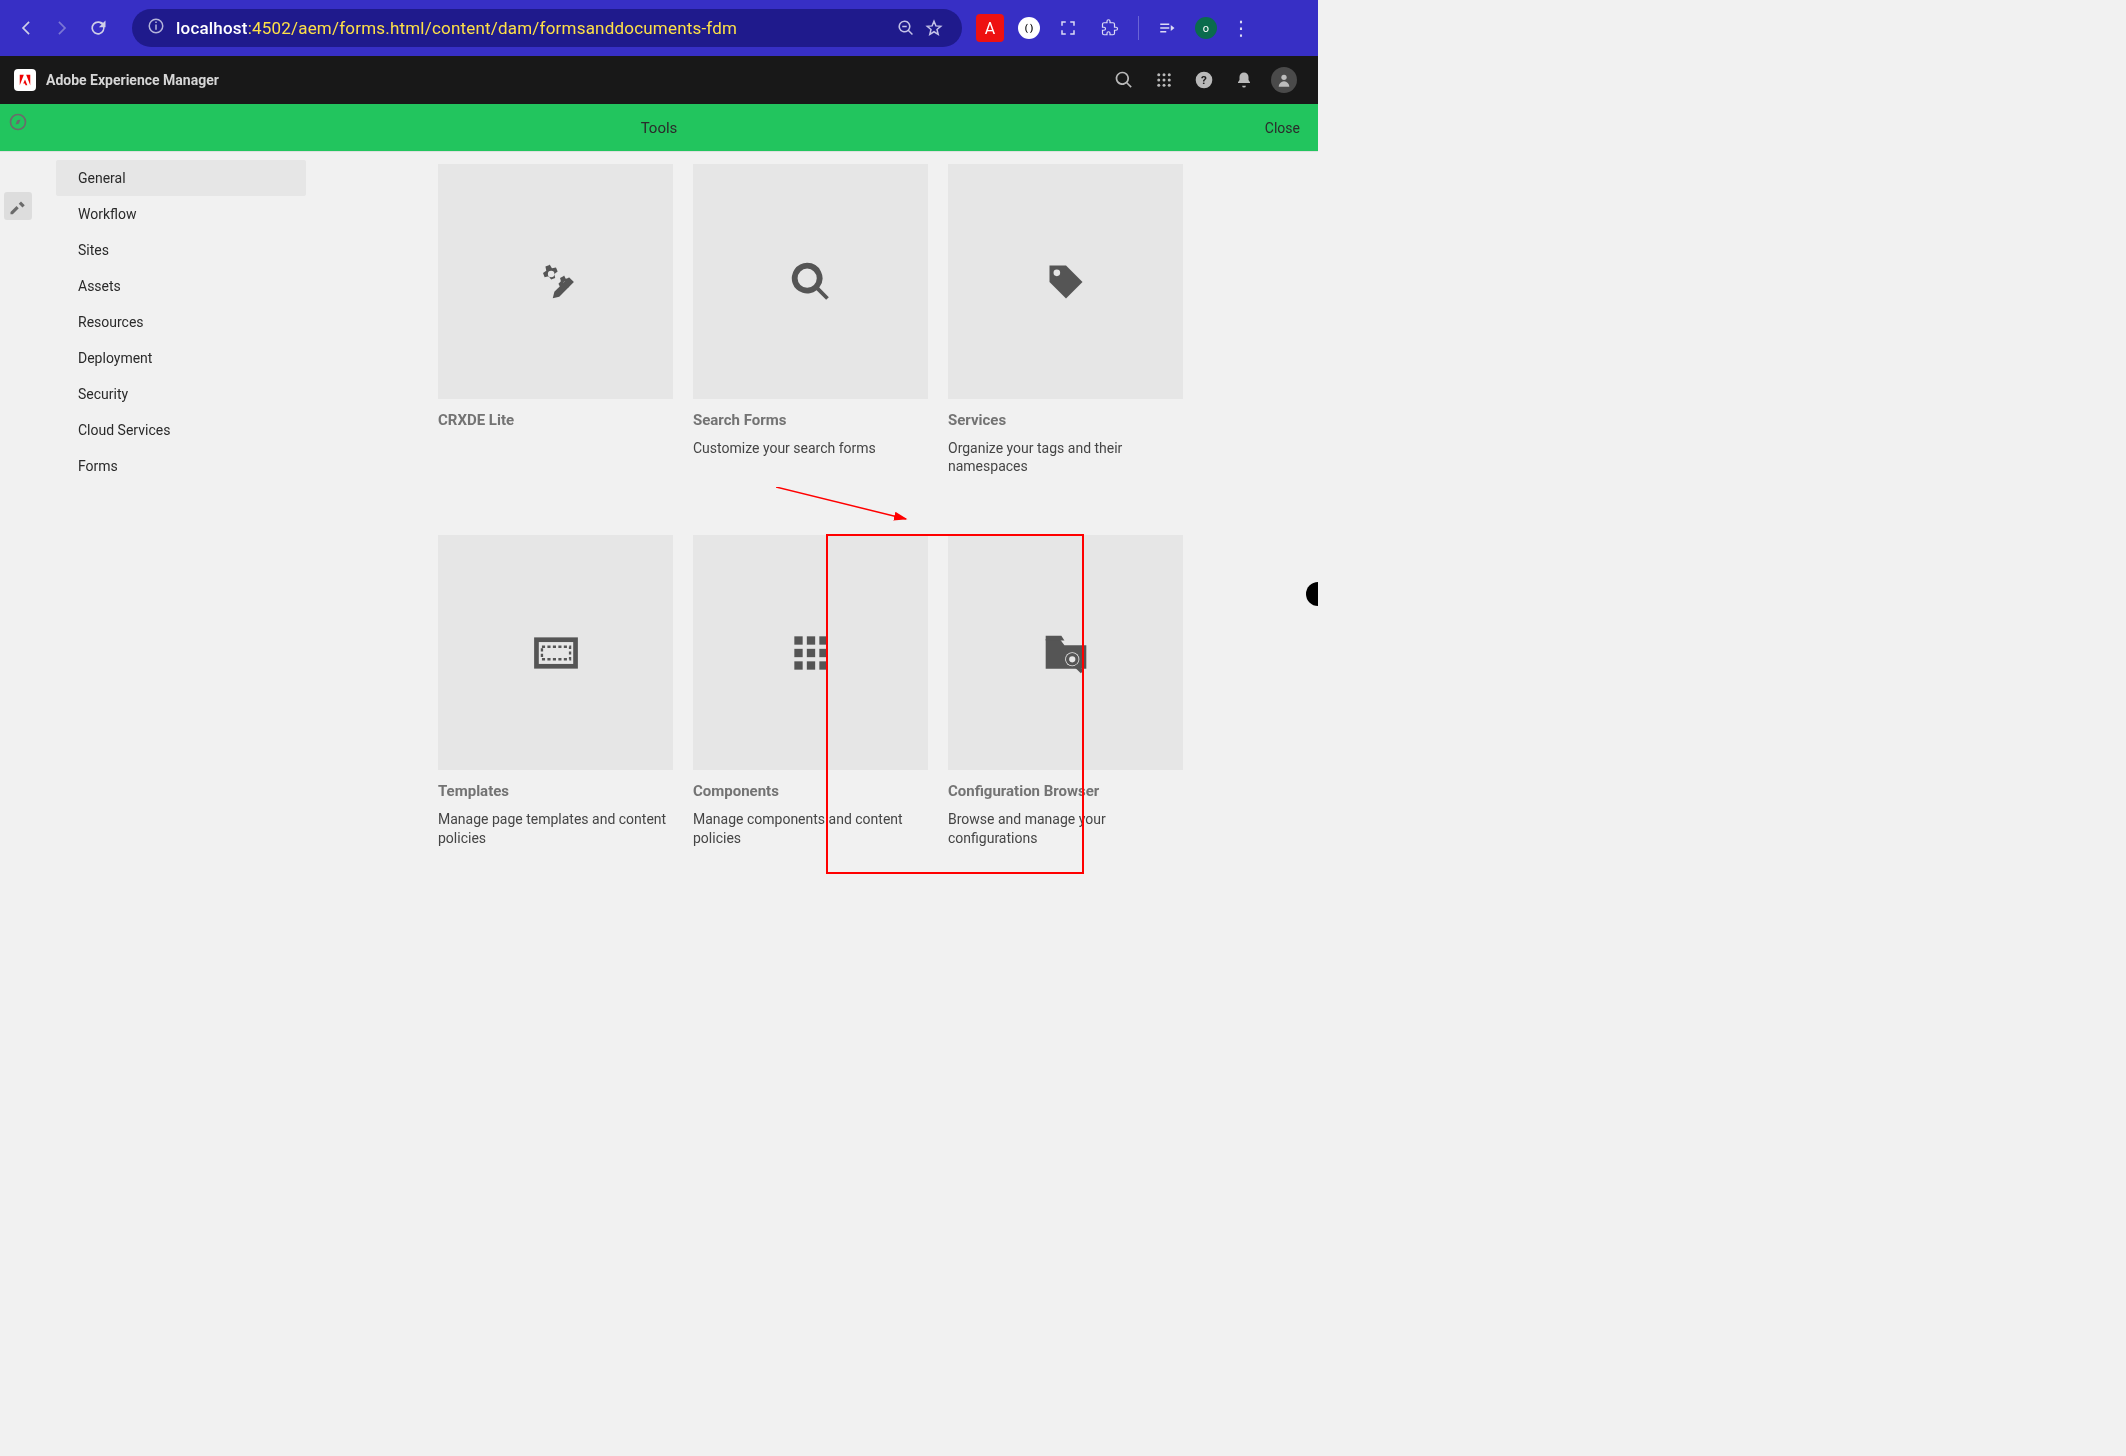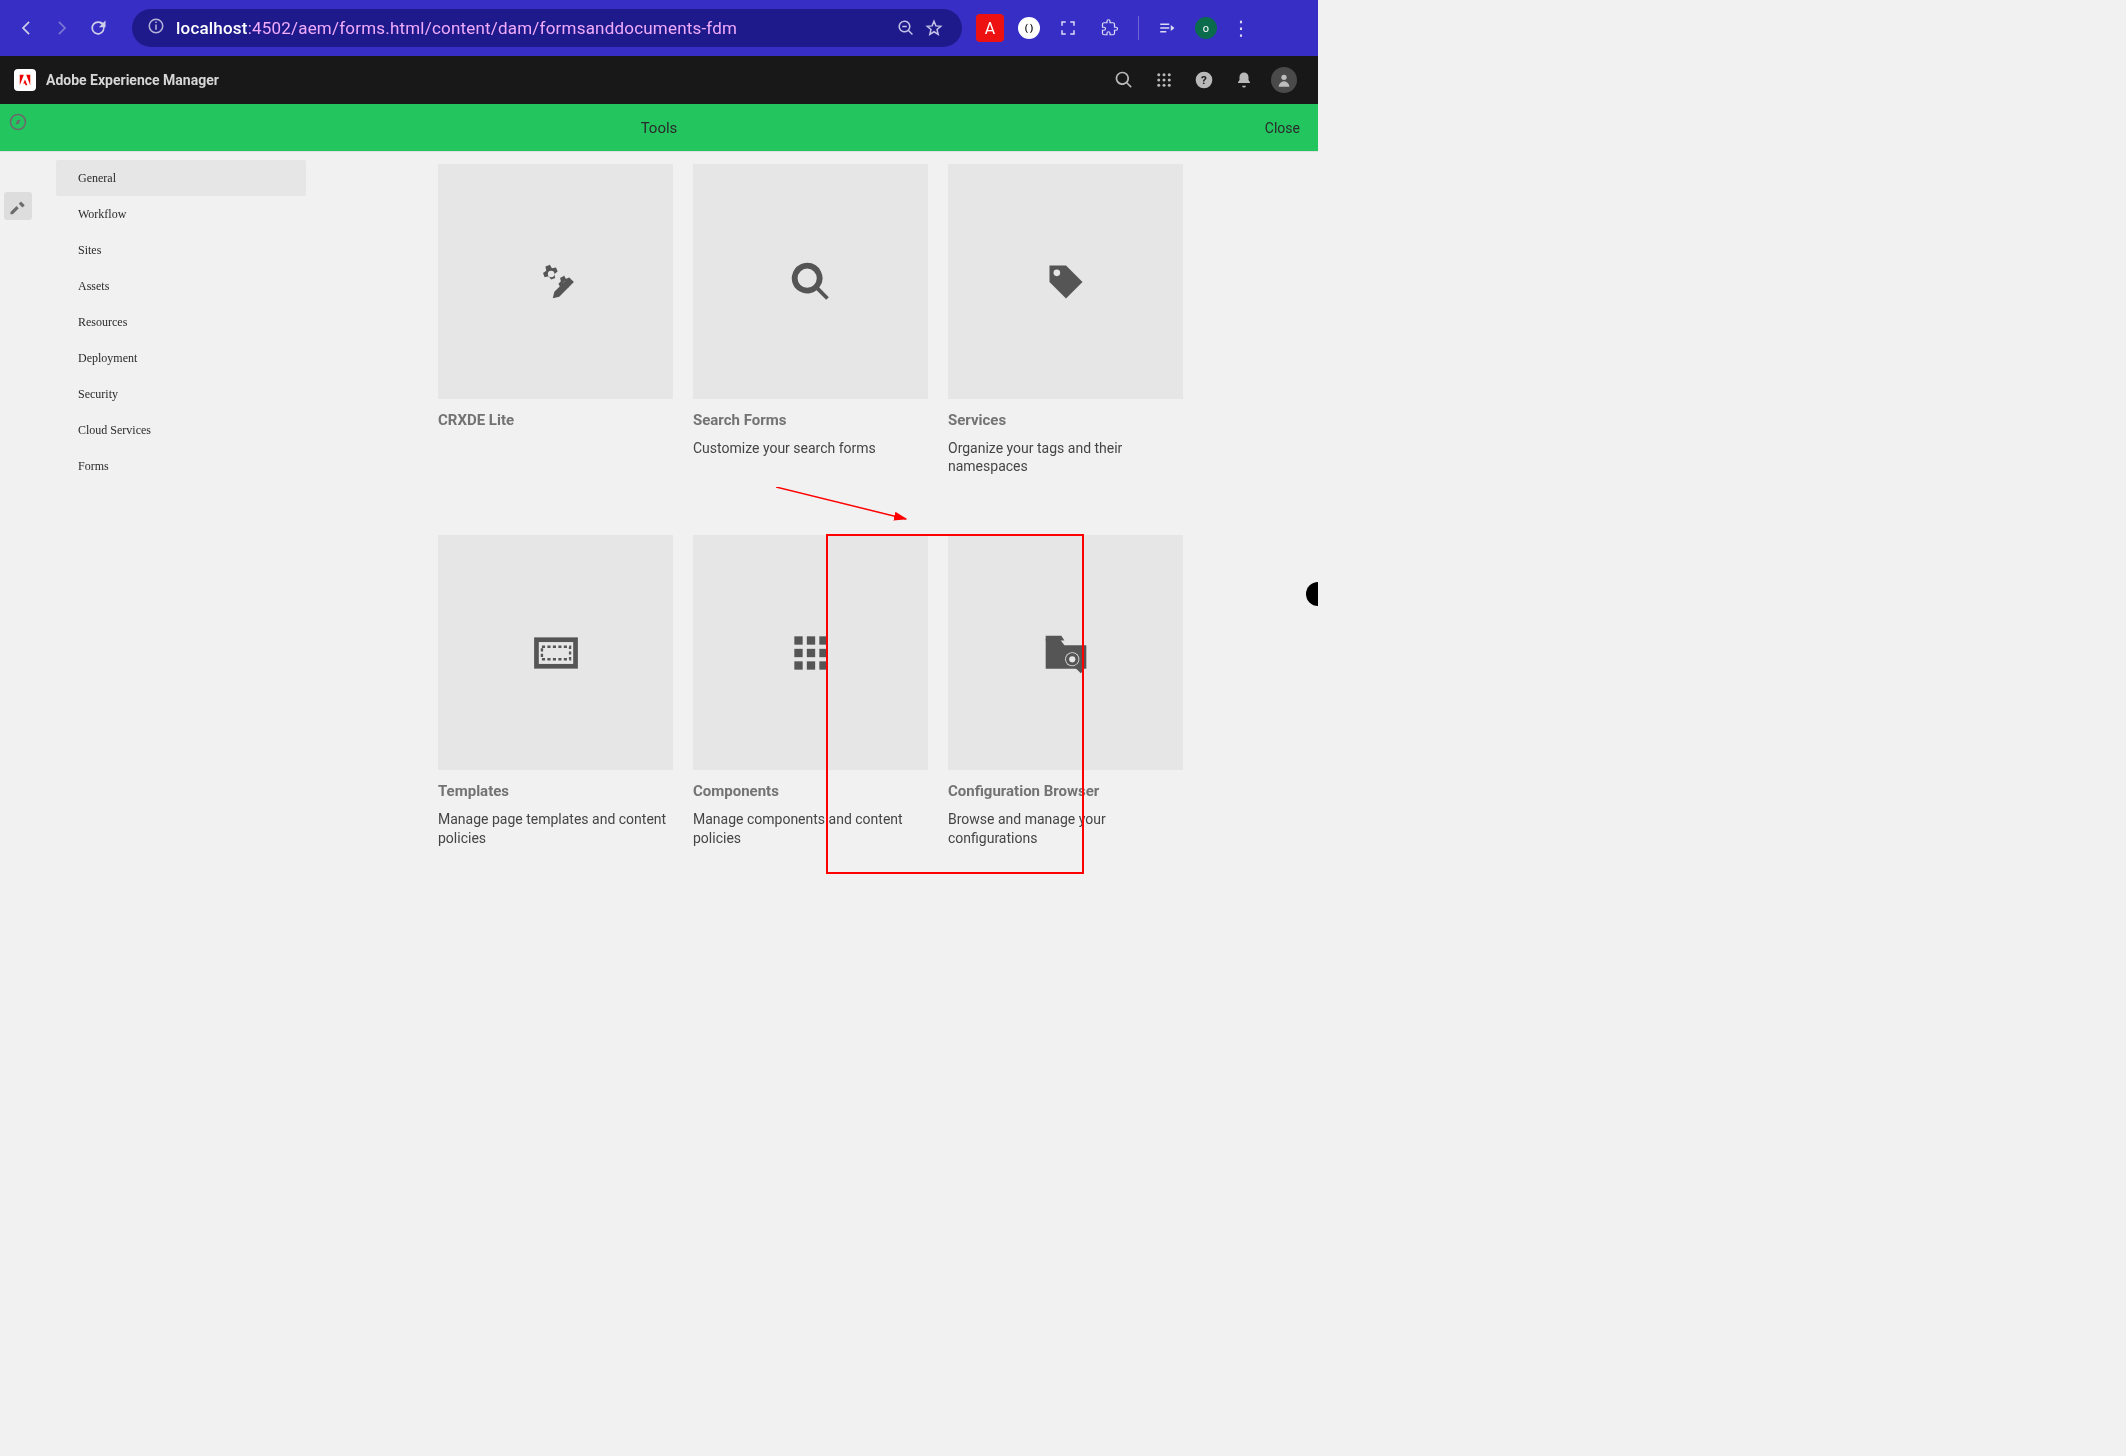--- a/index.html
+++ b/index.html
@@ -8,21 +8,21 @@
   
   .chrome-bar { width:100%; height:56px; background:#372fc5; display:flex; align-items:center; padding:0 8px; color:#cfcfe8; }
   .chrome-bar .nav-btn { width:36px; height:36px; display:flex; align-items:center; justify-content:center; border-radius:50%; cursor:pointer; }
   .chrome-bar .nav-btn.disabled { opacity:.45; cursor:default; }
   .chrome-bar .nav-btn svg { fill:#cfcfe8; }
   .chrome-bar .reload { margin-right:10px; }
   .omnibox { flex:0 0 830px; height:38px; background:#1f1a8c; border-radius:20px; display:flex; align-items:center; padding:0 14px; color:#cfcfe8; margin-left:6px; }
   .omnibox .info-icon { width:20px; text-align:center; margin-right:10px; opacity:.85; }
   .omnibox .url { font-size:17px; letter-spacing:.2px; }
   .omnibox .url .host { color:#ffffff; font-weight:500; }
-  .omnibox .url .rest { color:#f0abfc; }
+  .omnibox .url .rest { color:#fde047; }
   .omnibox .spacer { flex:1; }
   .omnibox .in-icon { width:28px; height:28px; display:flex; align-items:center; justify-content:center; opacity:.9; }
   .omnibox .in-icon svg { fill:#d6d5f2; }
 
   .chrome-right { display:flex; align-items:center; gap:14px; margin-left:14px; }
   .ext-icon { width:28px; height:28px; display:flex; align-items:center; justify-content:center; }
   .ext-icon.red-box { background:#e11; color:#fff; border-radius:4px; }
   .ext-icon.circle { width:22px; height:22px; border-radius:50%; background:#fff; color:#000; font-size:11px; font-weight:700; display:flex; align-items:center; justify-content:center; }
   .ext-icon svg { fill:#dcdbf5; }
   .chrome-divider { width:1px; height:24px; background:#6a64d6; }
@@ -47,21 +47,21 @@
 
   
   .main { display:flex; height:calc(100% - 56px - 48px - 48px); }
   .rail { width:36px; background:#f1f1f1; padding-top:4px; display:flex; flex-direction:column; align-items:center; gap:8px; }
   .rail-icon { width:28px; height:28px; display:flex; align-items:center; justify-content:center; cursor:pointer; position:relative; }
   .rail-icon svg { fill:#6b6b6b; }
   .rail-icon.compass { top:-48px; } 
   .rail-icon.hammer { background:#ddd; border-radius:3px; }
 
   .side-nav { width:290px; padding:8px 20px 0 20px; }
-  .side-item { height:36px; display:flex; align-items:center; padding-left:22px; font-size:12px; color:#2a2a2a; cursor:pointer; border-radius:2px;font-family:Liberation Serif, serif; }
+  .side-item { height:36px; display:flex; align-items:center; padding-left:22px; font-size:14px; color:#2a2a2a; cursor:pointer; border-radius:2px; }
   .side-item.selected { background:#e6e6e6; }
 
   .content { flex:1; padding:12px 30px 0 112px; overflow:auto; position:relative; }
   .cards { display:grid; grid-template-columns:repeat(3, 235px); column-gap:20px; row-gap:60px; }
   .card { width:235px; cursor:pointer; }
   .thumb { width:235px; height:235px; background:#e6e6e6; display:flex; align-items:center; justify-content:center; }
   .thumb svg { fill:#555; }
   .card-title { margin-top:12px; font-size:15px; font-weight:700; color:#737373; }
   .card-desc { margin-top:10px; font-size:14px; color:#454545; line-height:1.3; }
 

